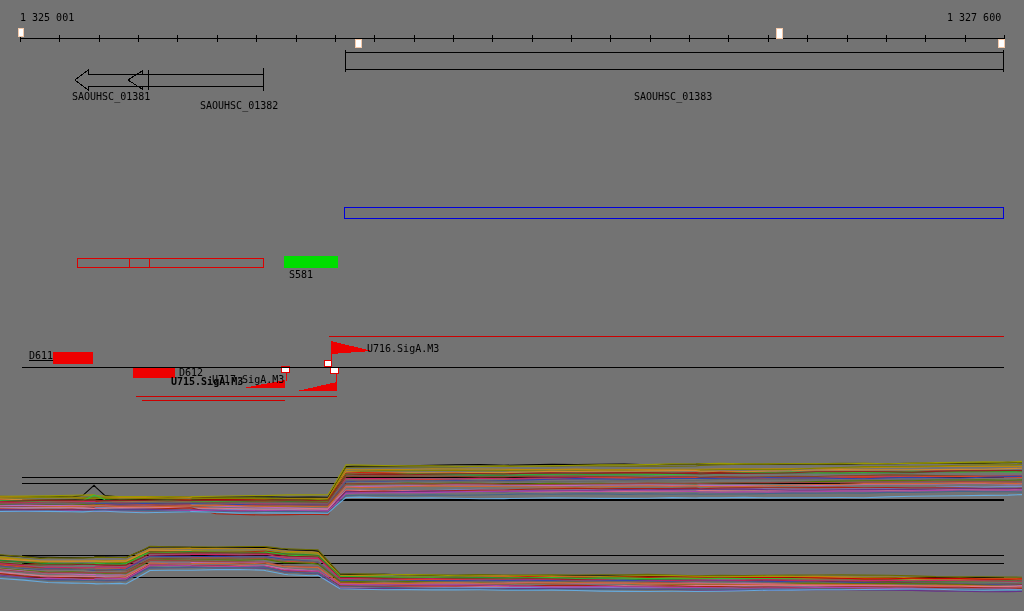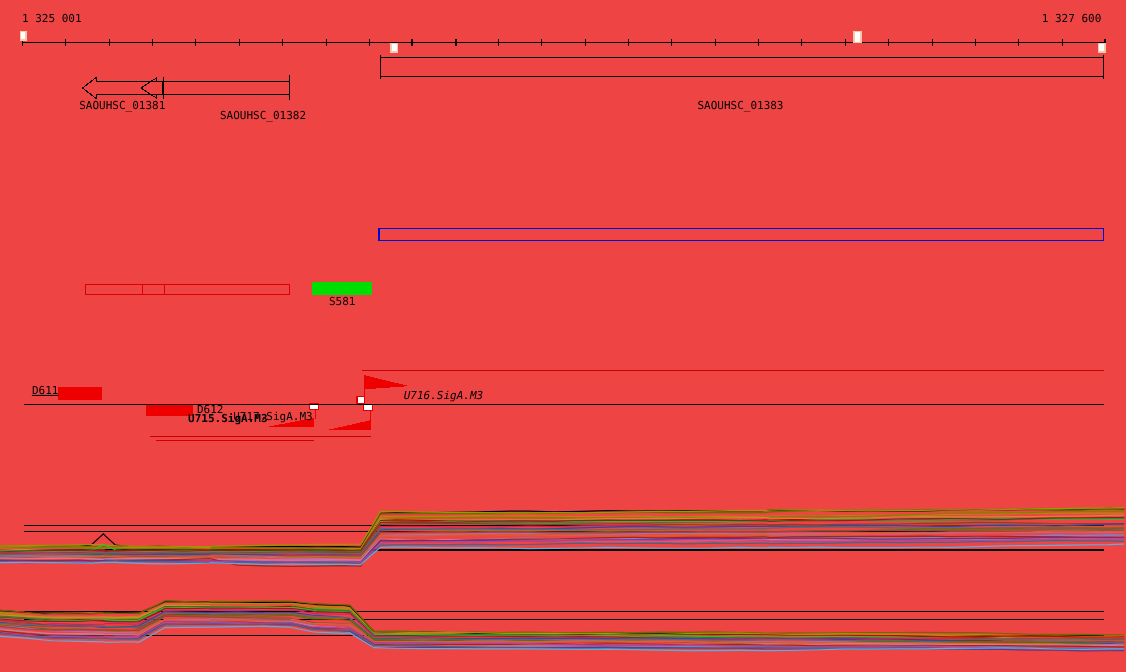--- a/index.html
+++ b/index.html
@@ -1,30 +1,30 @@
 <!DOCTYPE html>
 <html><head>
 <meta charset="utf-8">
 <style>
   html,body{margin:0;padding:0;background:#fff;}
-  #screen{position:relative;width:1024px;height:611px;background:#ef4444;overflow:hidden;
+  #screen{position:relative;width:1024px;height:611px;background:#737373;overflow:hidden;
           font-family:"DejaVu Sans Mono",monospace;text-align:center;}
   #gfx{position:absolute;left:0;top:0;}
   .lb{position:absolute;font:10px/10px "DejaVu Sans Mono",monospace;color:#000;white-space:pre;}
   #lb-rstart{left:20px;top:13px;}
   #lb-rend{left:947px;top:13px;}
   #lb-g1{left:72px;top:92px;}
   #lb-g2{left:156px;top:101px;margin-left:44px;}
   #lb-g3{left:634px;top:92px;}
-  #lb-s581{left:299px;top:270px;}
+  #lb-s581{left:289px;top:270px;}
   #lb-d611{left:29px;top:351px;text-decoration:underline;}
   #lb-d612{left:179px;top:368px;}
   #lb-u715{left:171px;top:377px;font-weight:bold;}
   #lb-u717{left:212px;top:375px;}
-  #lb-u716{left:367px;top:356px;font-style:italic;}
+  #lb-u716{left:367px;top:344px;}
 </style>
 </head>
 <body>
 
 <div id="screen">
   <svg id="gfx" width="1024" height="611">
       <g shape-rendering="crispEdges">
         <line x1="20" y1="38.5" x2="1004" y2="38.5" stroke="#000" stroke-width="1"></line>
         <line x1="20.5" y1="35" x2="20.5" y2="42" stroke="#000" stroke-width="1"></line>
         <line x1="59.5" y1="35" x2="59.5" y2="42" stroke="#000" stroke-width="1"></line>

